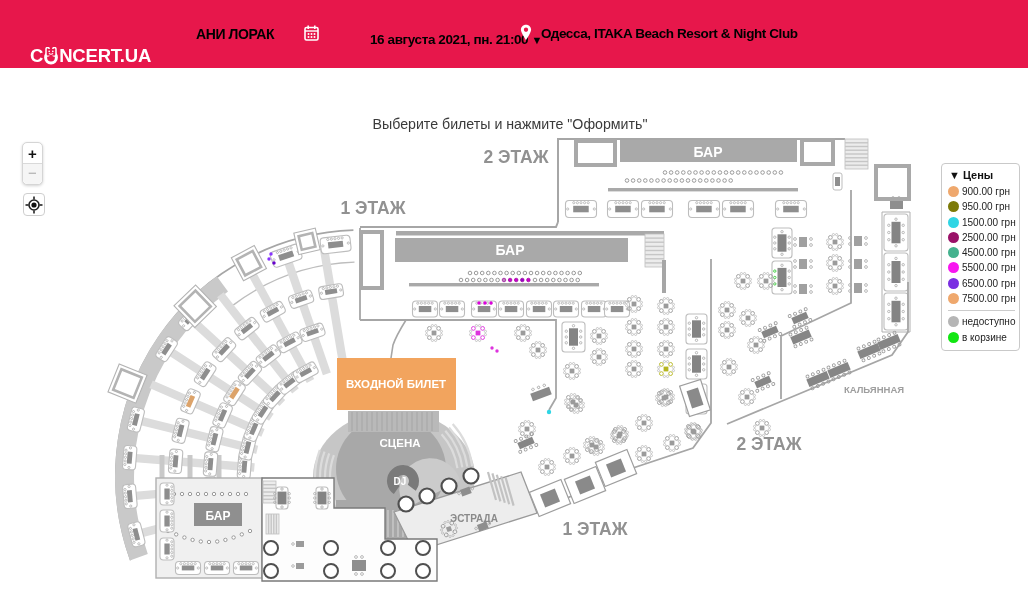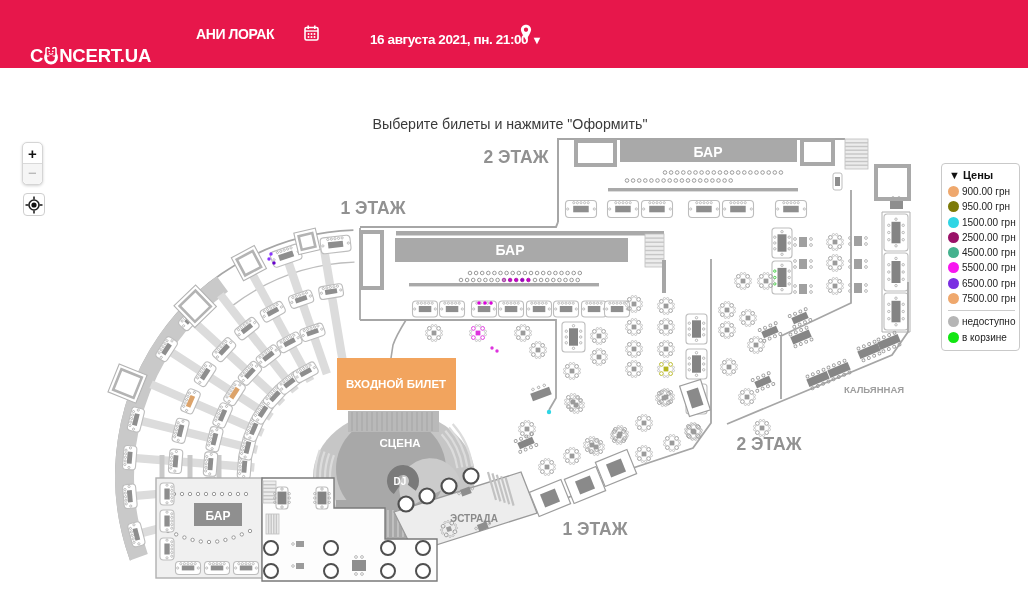--- a/index.html
+++ b/index.html
@@ -1,18 +1,18 @@
 <!DOCTYPE html>
 <html><head><meta charset="utf-8">
 <style>
   * { margin:0; padding:0; box-sizing:border-box; }
   html,body { width:1028px; height:595px; overflow:hidden; background:#fff;
                font-family:"Liberation Sans", sans-serif; }
   .hdr { position:absolute; left:0; top:0; width:1028px; height:68px; background:#e7174b; z-index:5; }
-  .hdr .item { position:absolute; color:#ffffff; font-weight:bold; font-size:13.5px;
+  .hdr .item { position:absolute; color:#000000; font-weight:bold; font-size:13.5px;
                 letter-spacing:-0.4px; white-space:nowrap; }
   .logo { position:absolute; left:30px; top:21px; color:#fff; font-weight:bold; font-size:18.5px;
            letter-spacing:-0.2px;margin-top:24px; }
   .hint { position:absolute; left:-4px; top:116px; width:1028px; text-align:center; font-size:14.2px;
            color:#3a3a3a; z-index:2; }
   .zoomctl { position:absolute; left:22px; top:142px; width:21px; height:43px; background:#fff;
               border:1px solid #d5d5d5; border-radius:5px; z-index:6; box-shadow:0 1px 3px rgba(0,0,0,.18); }
   .zoomctl .plus { position:absolute; top:0; left:0; right:0; height:21px; text-align:center;
                     font-size:15px; font-weight:bold; color:#111; line-height:21px;
                     border-bottom:1px solid #d9d9d9; }
@@ -2149,20 +2149,21 @@
       <circle cx="7.5" cy="12" r="1" fill="#fff"></circle>
       <circle cx="10.5" cy="12" r="1" fill="#fff"></circle>
     </svg>
 
   <div class="item" style="left:326px; top:32px;margin-left:44px;">16 августа 2021, пн. 21:00&nbsp;<span style="font-size:11px">▼</span></div>
 
   <svg width="12" height="17" viewBox="0 0 12 17" style="position:absolute;left:520px;top:24px">
       <path d="M6,0.8 C3,0.8 0.9,3 0.9,5.8 C0.9,8.6 6,16 6,16 C6,16 11.1,8.6 11.1,5.8 C11.1,3 9,0.8 6,0.8 Z M6,7.8 C4.8,7.8 3.9,6.9 3.9,5.7 C3.9,4.5 4.8,3.6 6,3.6 C7.2,3.6 8.1,4.5 8.1,5.7 C8.1,6.9 7.2,7.8 6,7.8 Z" fill="#fff" fill-rule="evenodd"></path>
     </svg>
 
+  <div class="item" style="left:541px; top:26px;">Одесса, ITAKA Beach Resort &amp; Night Club</div>
 </div>
 
 <div class="hint">Выберите билеты и нажмите "Оформить"</div>
 
 <div class="zoomctl">
     <div class="plus">+</div>
     <div class="minus">−</div>
   </div>
 
 <div class="locbtn"><svg width="18" height="18" viewBox="0 0 18 18" style="margin:2px 0 0 1px">

